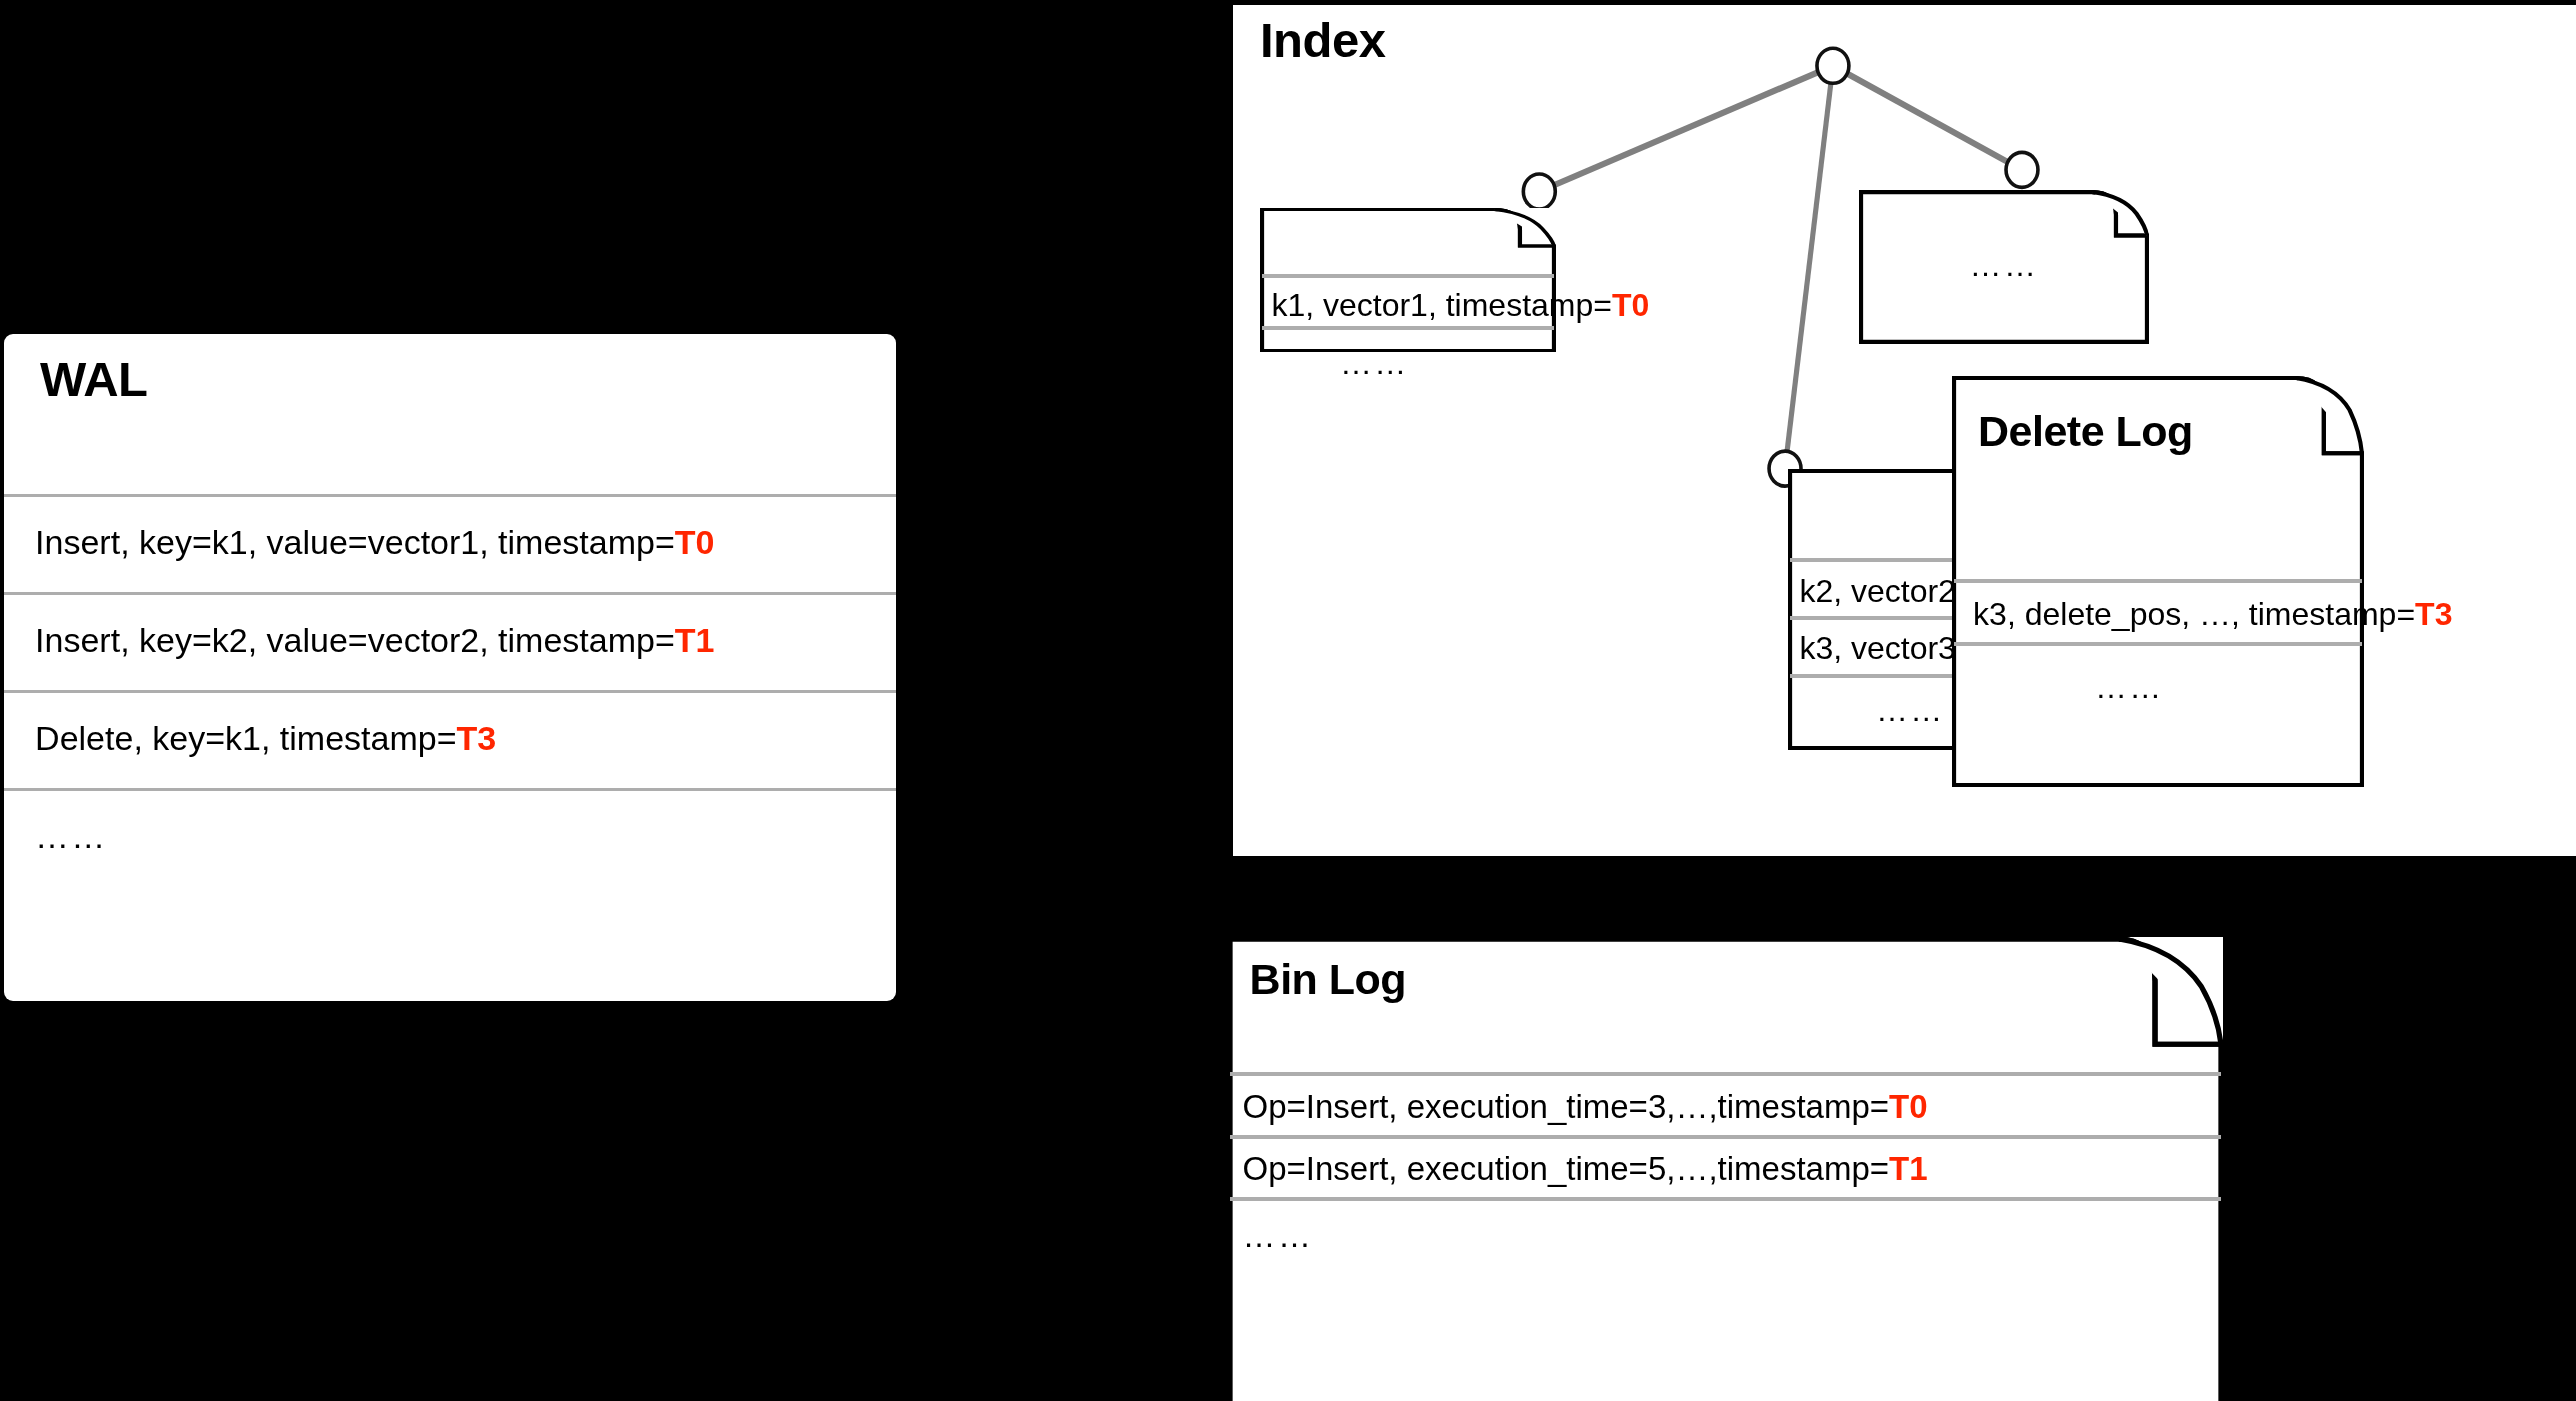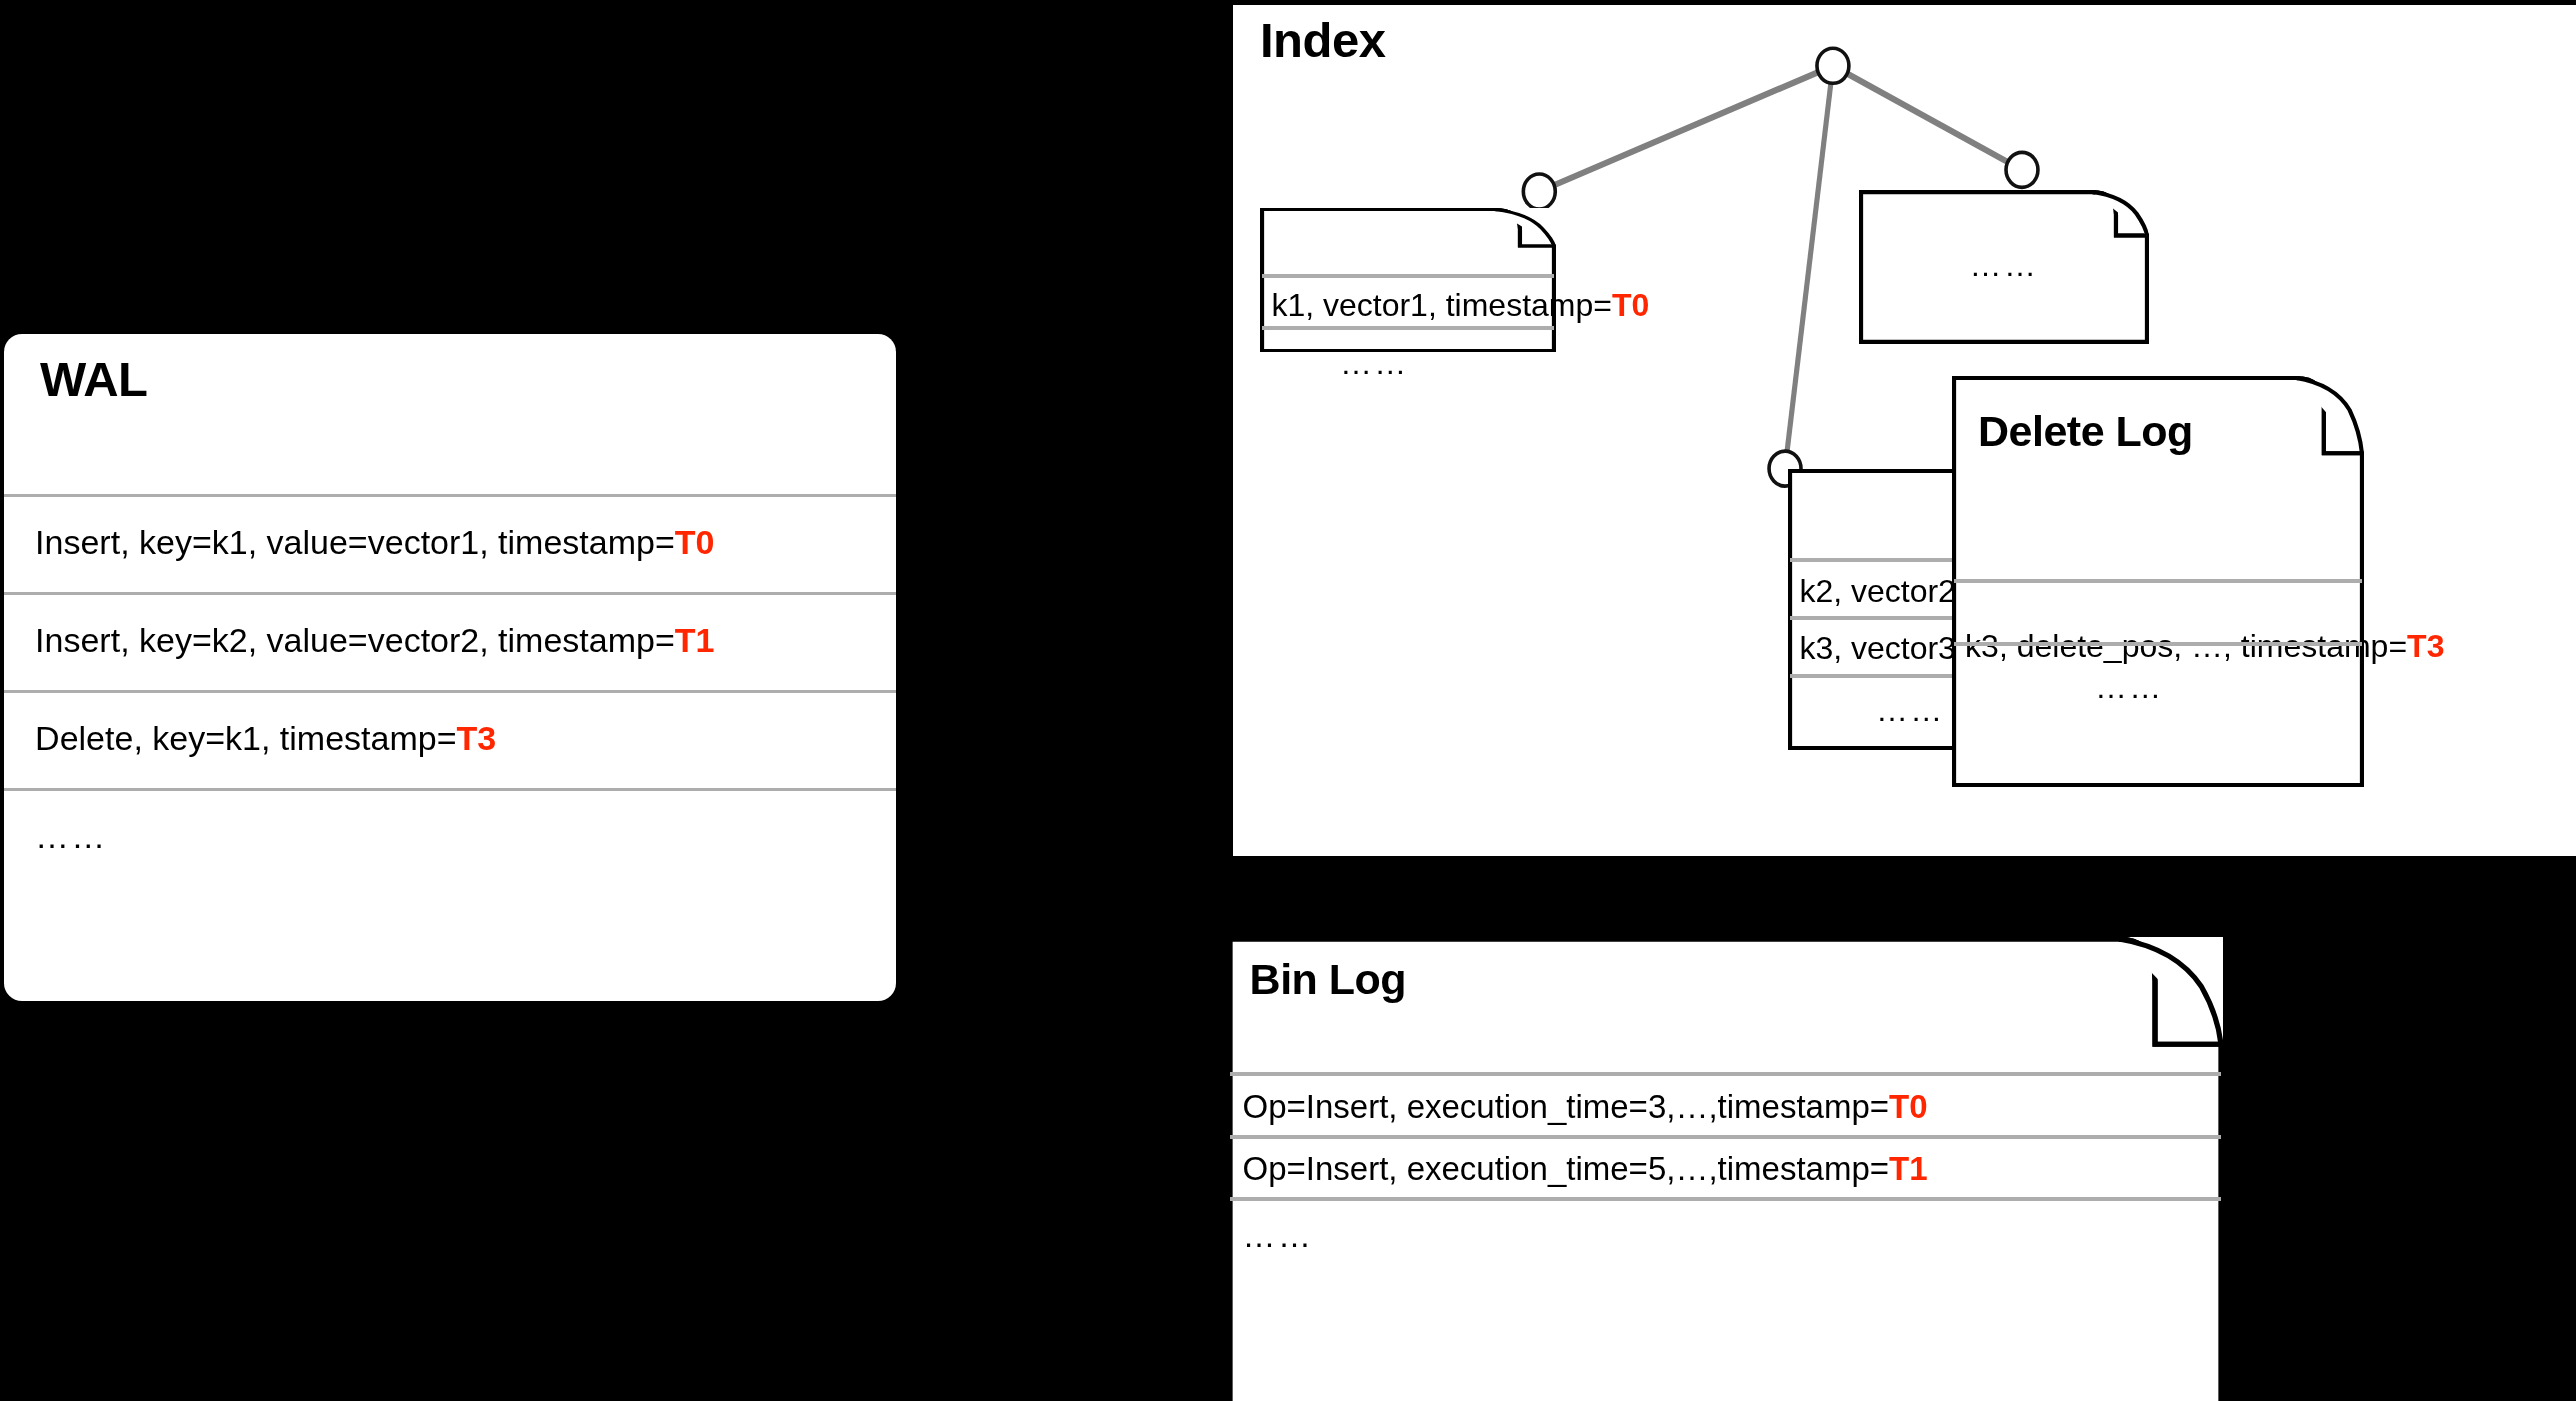--- a/index.html
+++ b/index.html
@@ -2,21 +2,21 @@
 <html style="font-size:8.2px"><head>
 <meta charset="utf-8">
 <title>Vector DB Storage Architecture Diagram</title>
 <style>
   html,body{margin:0;padding:0;background:#000;}
   body{width:2817px;height:1402px;position:relative;overflow:hidden;
        font-family:"Liberation Sans","DejaVu Sans",sans-serif;}
   .panel{position:absolute;background:#fff;box-sizing:border-box;}
 
   
-  #wal{left:4.1px;top:334px;width:892px;height:667px;border-radius:18px;}
+  #wal{left:4.1px;top:334px;width:892px;height:667px;border-radius:9px;}
   .wal-title{position:absolute;left:36px;top:20.6px;font-size:49px;font-weight:bold;
              letter-spacing:-0.5px;color:#000;line-height:1;}
   .wal-rows{position:absolute;left:0;top:160px;width:100%;}
   .wal-row{height:98px;position:relative;border-top:3.6px solid #adadad;box-sizing:border-box;}
   .wal-row .txt{position:absolute;left:31px;top:26px;font-size:34px;color:#000;white-space:nowrap;}
   .wal-row.ellipsis .txt{font-size:34px;letter-spacing:2.1px;}
 
   
   #index{left:1233px;top:5.2px;width:1579px;height:851px;}
   .index-title{position:absolute;left:27px;top:11.3px;font-size:49px;font-weight:bold;
@@ -48,21 +48,21 @@
   #card3 .r1 .txt{left:9.3px;top:11.3px;}
   #card3 .r2{top:147px;height:58px;}
   #card3 .r2 .txt{left:9.3px;top:10.3px;}
   #card3 .r3{top:205px;height:76px;}
   #card3 .r3 .txt{left:86px;top:13.4px;letter-spacing:2.1px;}
 
   
   #cardDel{left:719px;top:371px;width:412px;height:411px;}
   #cardDel .doc-title{left:26px;top:34px;}
   #cardDel .r1{top:203px;height:63px;}
-  #cardDel .r1 .txt{left:11px;top:12.4px;margin-top:32px;}
+  #cardDel .r1 .txt{left:19px;top:12.4px;}
   #cardDel .r2{top:266px;height:145px;}
   #cardDel .r2 .txt{left:141px;top:23px;letter-spacing:2.1px;}
 
   
   #binlog{left:1228px;top:937px;width:995px;height:495px;}
   #binlog .doc-title{left:21.6px;top:20.6px;}
   #binlog .brow{position:absolute;left:2.1px;right:2.1px;border-top:4.1px solid #adadad;box-sizing:border-box;}
   #binlog .brow .txt{position:absolute;font-size:33px;color:#000;white-space:nowrap;}
   #binlog .b1{top:135px;height:56px;}
   #binlog .b1 .txt{left:12.4px;top:12.4px;}

